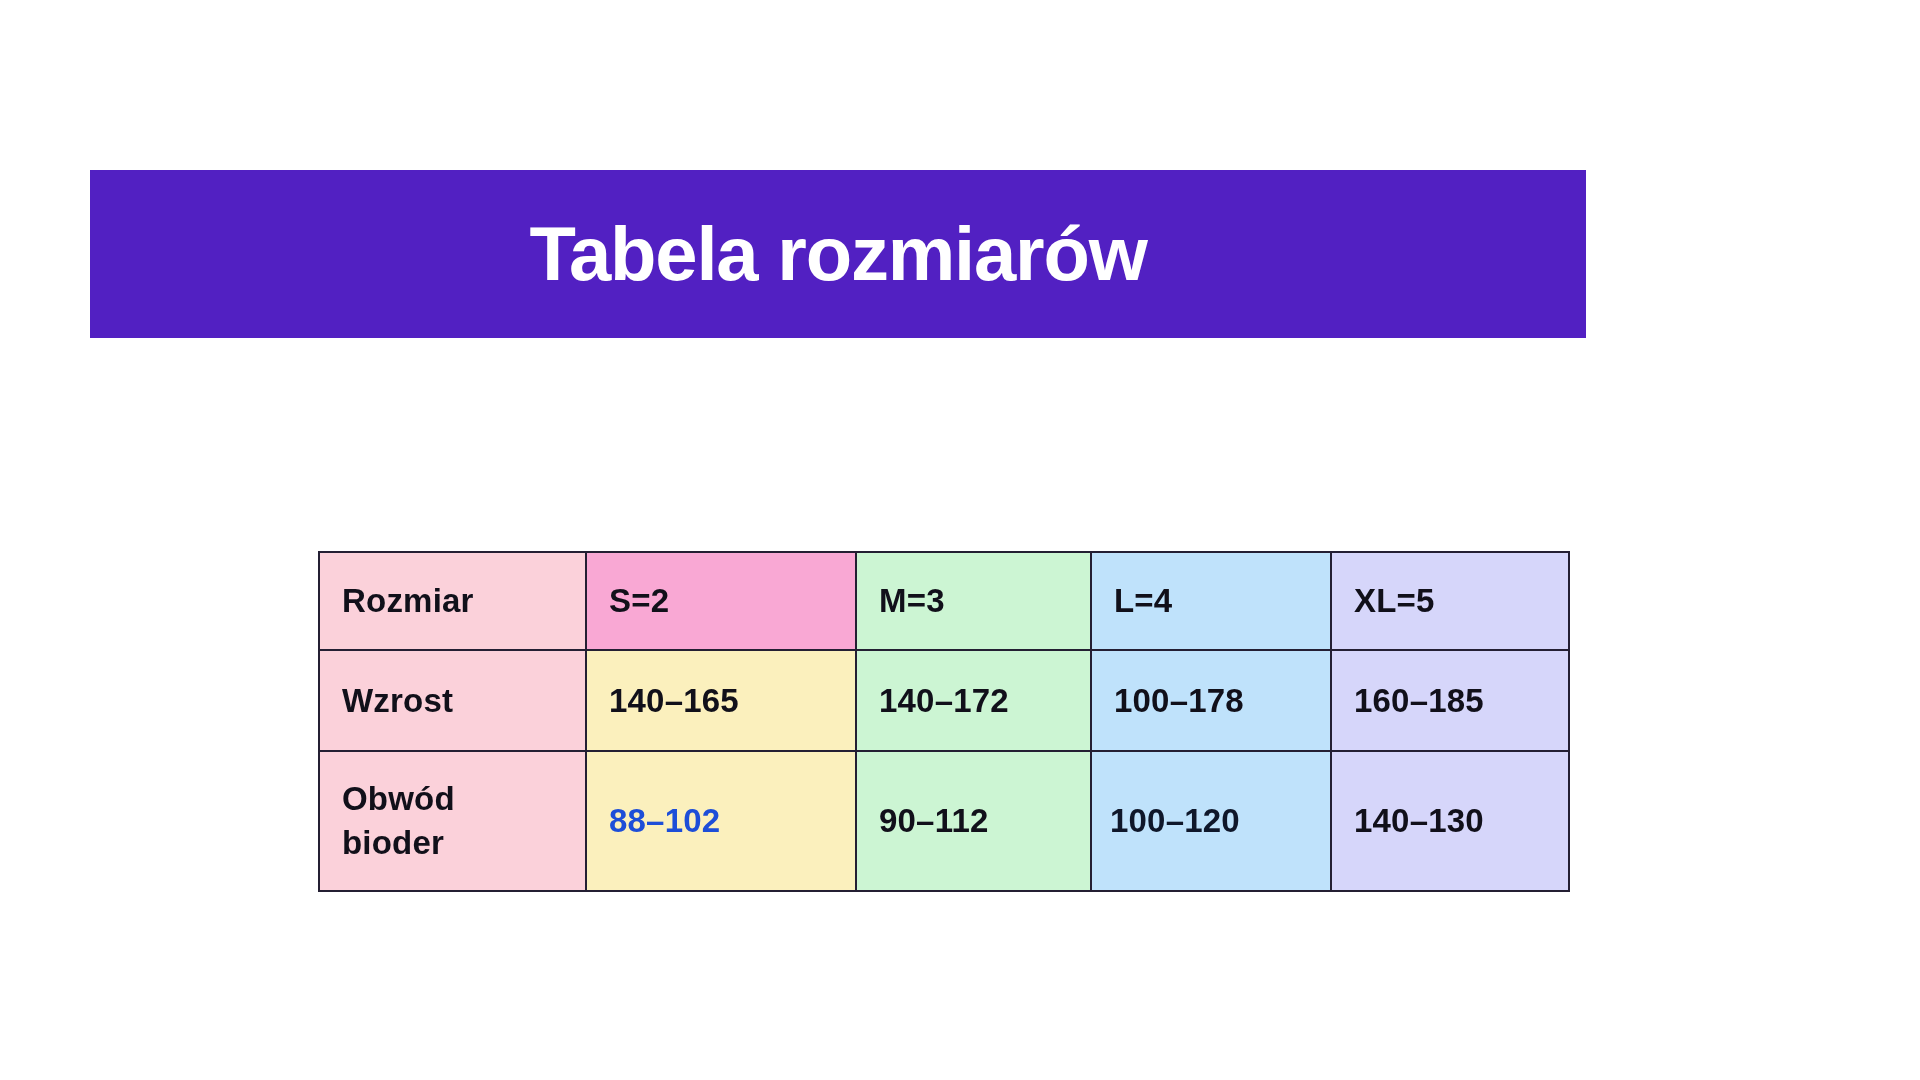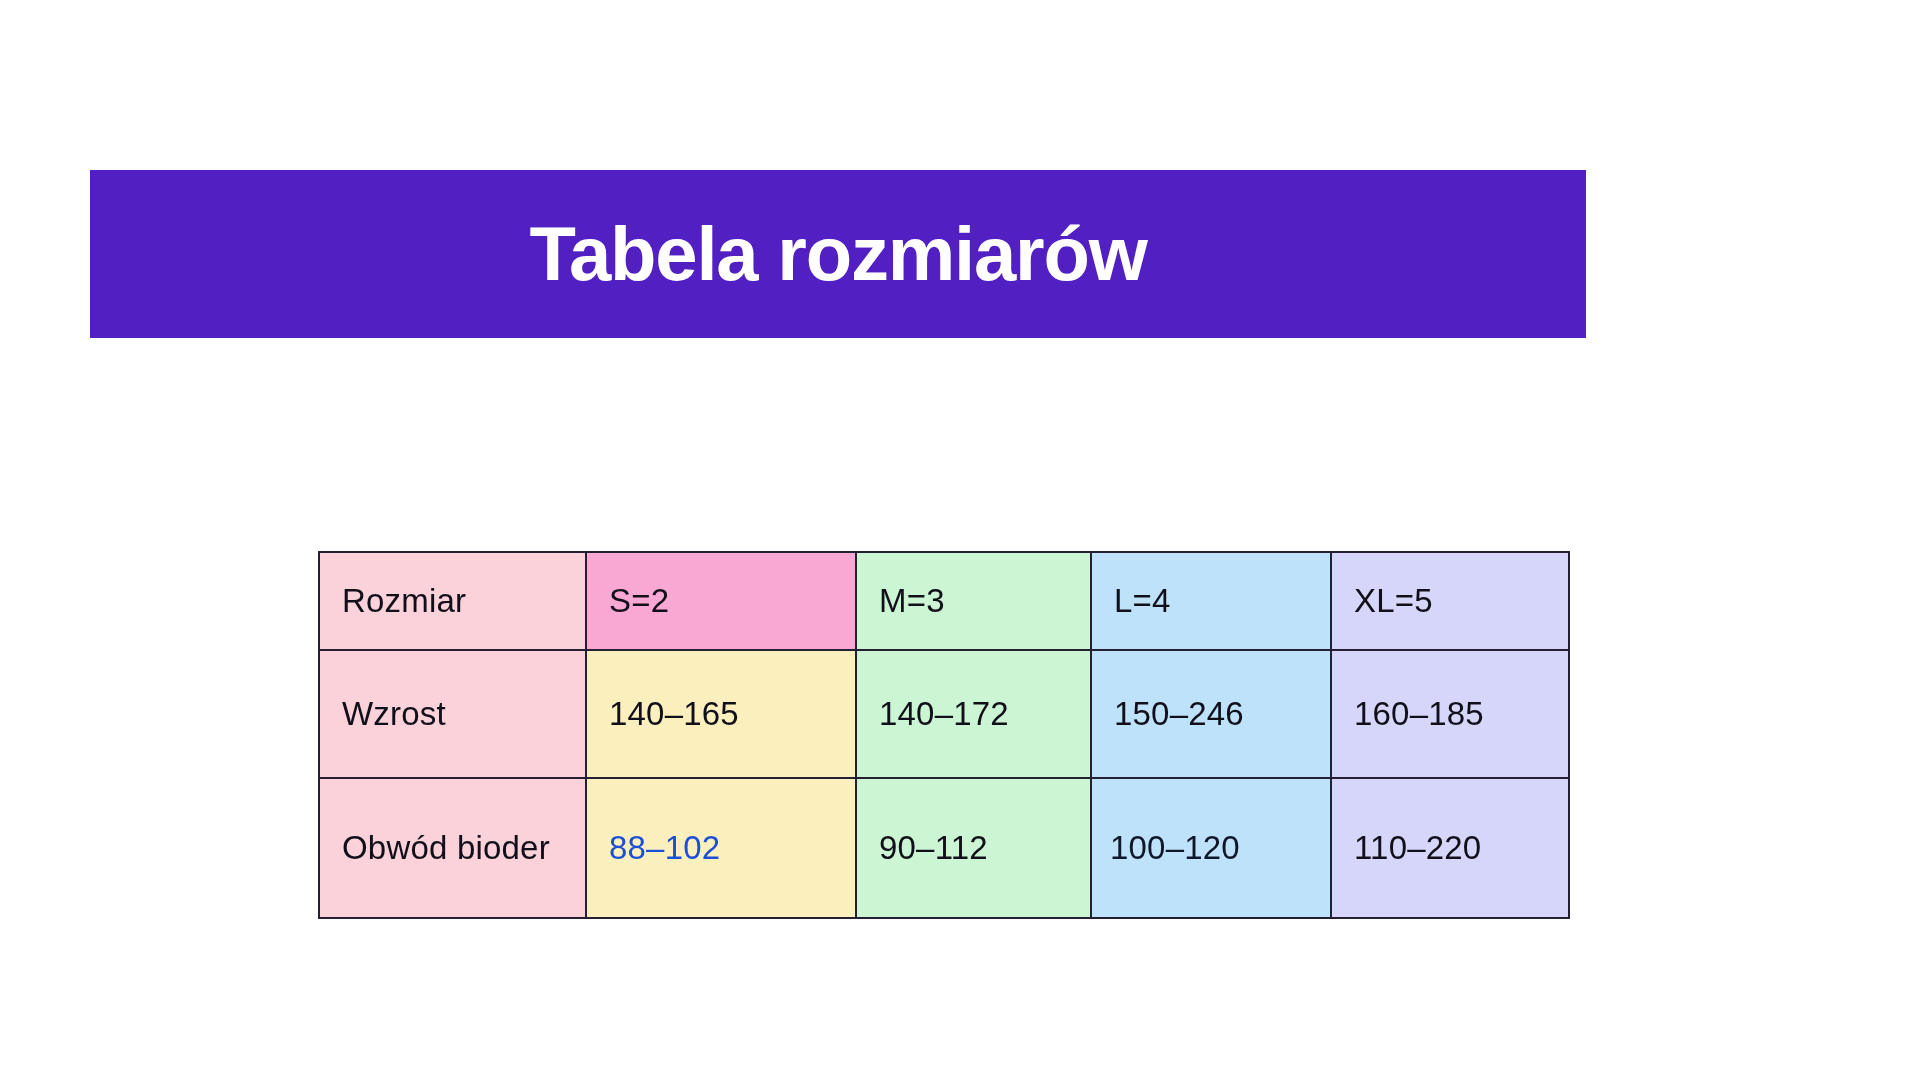--- a/index.html
+++ b/index.html
@@ -57,39 +57,39 @@
   table#size-table {
     border-collapse: collapse;
     table-layout: fixed;
     width: 1250px;
     border: 2px solid #241f33;
   }
   table#size-table td {
     border: 2px solid #14532d;
     font-size: 33px;
     color: #11101a;
-    font-weight: 400;
+    font-weight: 700;
     line-height: 1.32;
     padding: 0 22px;
     vertical-align: middle;
     text-align: left;
     box-sizing: border-box;
     letter-spacing: 0.2px;
   }
 
   
   col.c1 { width: 267px; }
   col.c2 { width: 270px; }
   col.c3 { width: 235px; }
   col.c4 { width: 240px; }
   col.c5 { width: 238px; }
 
   
   tr.row-head td { height: 98px; }
-  tr.row-1 td    { height: 128px; }
+  tr.row-1 td    { height: 101px; }
   tr.row-2 td    { height: 140px; }
 
   
   .tint-label { background: #fbd1da; }
   .tint-s     { background: #fbf0bd; }
   .tint-m     { background: #ccf5d3; }
   .tint-l     { background: #bfe2fb; }
   .tint-xl    { background: #d6d6fa; }
 
   .label-cell { white-space: normal; }
@@ -119,28 +119,28 @@
           <td class="tint-s value-cell" style="background: #f9a8d4; border-color: rgb(36, 31, 51); color: rgb(17, 16, 26);">S=2</td>
           <td class="tint-m value-cell" style="background: rgb(204, 245, 211); border-color: rgb(36, 31, 51); color: rgb(17, 16, 26);">M=3</td>
           <td class="tint-l value-cell" style="background: rgb(191, 226, 251); border-color: rgb(36, 31, 51); color: rgb(17, 16, 26);">L=4</td>
           <td class="tint-xl value-cell" style="background: rgb(214, 214, 250); border-color: rgb(36, 31, 51); color: rgb(17, 16, 26);">XL=5</td>
         </tr>
 
         <tr class="row-1">
           <td class="tint-label label-cell" style="background: rgb(251, 209, 218); border-color: rgb(36, 31, 51); color: rgb(17, 16, 26);">Wzrost</td>
           <td class="tint-s value-cell" style="background: rgb(251, 240, 189); border-color: rgb(36, 31, 51); color: rgb(17, 16, 26);">140–165</td>
           <td class="tint-m value-cell" style="background: rgb(204, 245, 211); border-color: rgb(36, 31, 51); color: rgb(17, 16, 26);">140–172</td>
-          <td class="tint-l value-cell" style="background: rgb(191, 226, 251); border-color: rgb(36, 31, 51); color: rgb(17, 16, 26);">150–246</td>
+          <td class="tint-l value-cell" style="background: rgb(191, 226, 251); border-color: rgb(36, 31, 51); color: rgb(17, 16, 26);">100–178</td>
           <td class="tint-xl value-cell" style="background: rgb(214, 214, 250); border-color: rgb(36, 31, 51); color: rgb(17, 16, 26);">160–185</td>
         </tr>
 
         <tr class="row-2">
           <td class="tint-label label-cell" style="background: rgb(251, 209, 218); border-color: rgb(36, 31, 51); color: rgb(17, 16, 26);">Obwód bioder</td>
           <td class="tint-s value-cell" style="background: rgb(251, 240, 189); border-color: rgb(36, 31, 51); color: #1d4ed8;">88–102</td>
           <td class="tint-m value-cell" style="background: rgb(204, 245, 211); border-color: rgb(36, 31, 51); color: rgb(17, 16, 26);">90–112</td>
           <td class="tint-l value-cell" style="background: rgb(191, 226, 251); border-color: rgb(36, 31, 51); color: #0f172a; padding-left: 18px;">100–120</td>
-          <td class="tint-xl value-cell" style="background: rgb(214, 214, 250); border-color: rgb(36, 31, 51); color: rgb(17, 16, 26);">110–220</td>
+          <td class="tint-xl value-cell" style="background: rgb(214, 214, 250); border-color: rgb(36, 31, 51); color: rgb(17, 16, 26);">140–130</td>
         </tr>
       </tbody>
     </table>
   </div>
 
 </div>
 
 </body></html>

